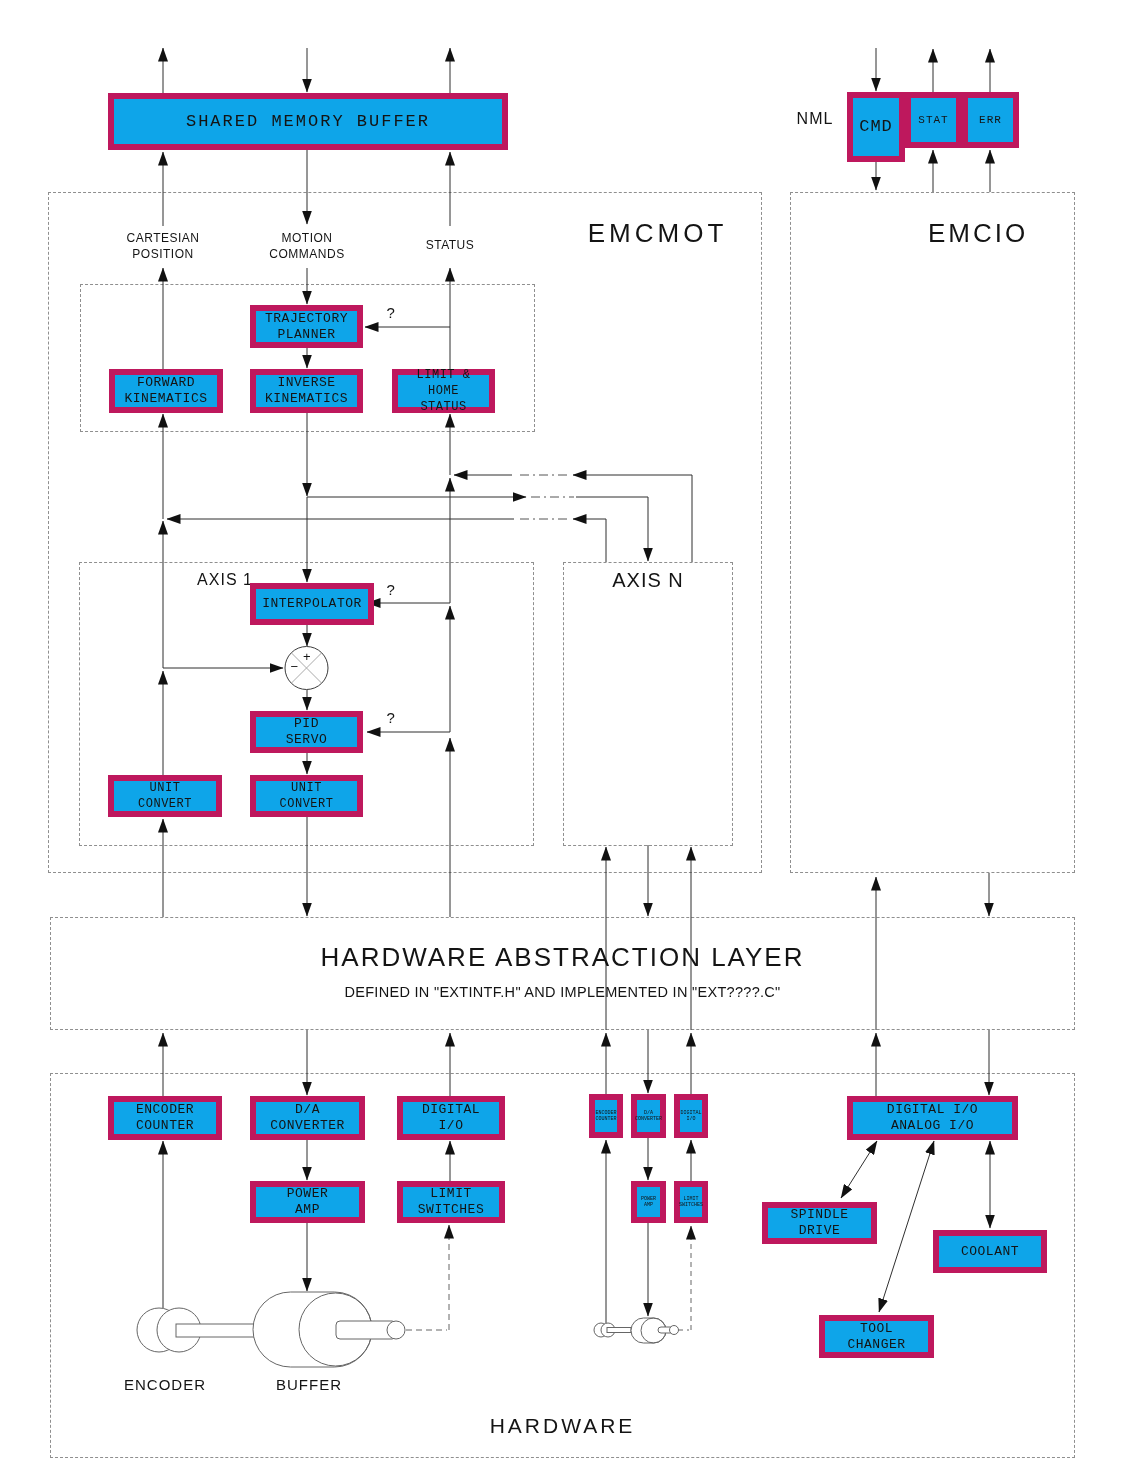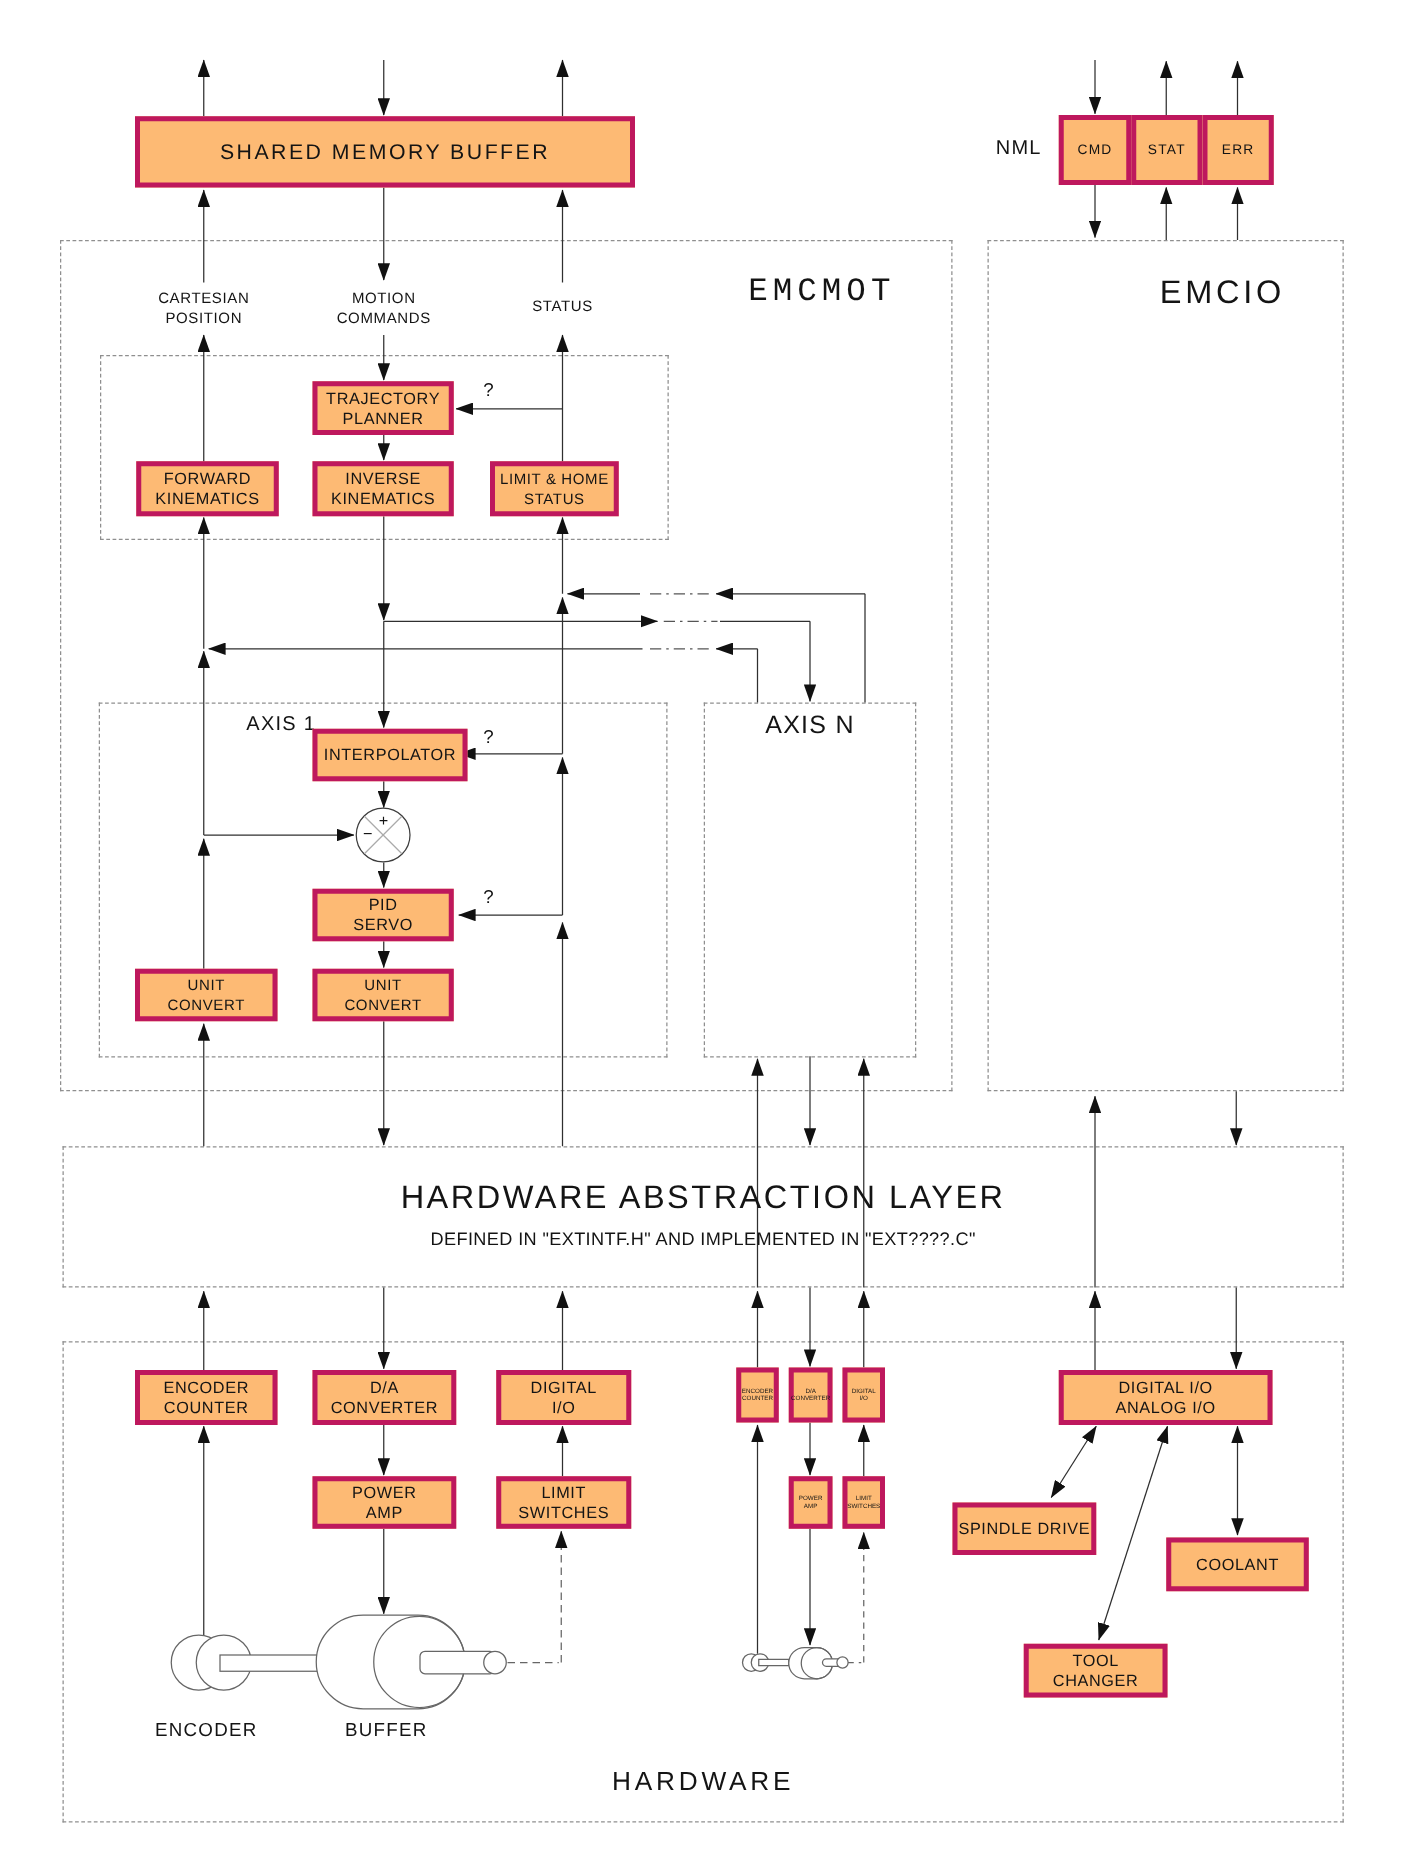--- a/index.html
+++ b/index.html
@@ -3,24 +3,24 @@
 <meta charset="utf-8">
 <style>
   html,body{margin:0;padding:0;background:#fff;}
   #stage{
     position:relative;width:1122px;height:1480px;background:#ffffff;
     font-family:"Liberation Sans","DejaVu Sans",sans-serif;color:#141414;
     overflow:hidden;
   }
   #lines{position:absolute;left:0;top:0;z-index:1;}
   .box{
-    position:absolute;z-index:2;border:4px solid #be185d;background:#fdba74;
+    position:absolute;z-index:2;border:6px solid #be185d;background:#0ea5e9;
     display:flex;align-items:center;justify-content:center;text-align:center;
     font-size:13px;line-height:16px;white-space:pre-line;letter-spacing:.5px;
-    box-sizing:border-box;color:#141414;
+    box-sizing:border-box;color:#141414;font-family:Liberation Mono, monospace;
   }
   .dashedbox{position:absolute;z-index:0;border:1px dashed #8f8f8f;box-sizing:border-box;background:transparent;}
   .lbl{position:absolute;z-index:2;text-align:center;white-space:pre-line;color:#141414;letter-spacing:.5px;}
   .title{font-size:26px;letter-spacing:4px;font-weight:400;}
   .mini{font-size:5px;line-height:6px;letter-spacing:0;}
 </style>
 </head>
 <body>
 
 <div id="stage">
@@ -153,25 +153,25 @@
   <div class="dashedbox" style="left:48px;top:192px;width:714px;height:681px;"></div>
   <div class="dashedbox" style="left:790px;top:192px;width:285px;height:681px;"></div>
   <div class="dashedbox" style="left:80px;top:284px;width:455px;height:148px;"></div>
   <div class="dashedbox" style="left:79px;top:562px;width:455px;height:284px;"></div>
   <div class="dashedbox" style="left:563px;top:562px;width:170px;height:284px;"></div>
   <div class="dashedbox" style="left:50px;top:917px;width:1025px;height:113px;"></div>
   <div class="dashedbox" style="left:50px;top:1073px;width:1025px;height:385px;"></div>
 
   <div class="box" style="left:108px;top:93px;width:400px;height:57px;font-size:17px;letter-spacing:2px;">SHARED MEMORY BUFFER</div>
   <div class="lbl" style="left:790px;top:110px;width:50px;font-size:16px;letter-spacing:1px;">NML</div>
-  <div class="box" style="left:847px;top:92px;width:58px;height:56px;font-size:11px;letter-spacing:1px;">CMD</div>
+  <div class="box" style="left:847px;top:92px;width:58px;height:70px;font-size:17px;letter-spacing:1px;">CMD</div>
   <div class="box" style="left:905px;top:92px;width:57px;height:56px;font-size:11px;letter-spacing:1px;">STAT</div>
   <div class="box" style="left:962px;top:92px;width:57px;height:56px;font-size:11px;letter-spacing:1px;">ERR</div>
 
-  <div class="lbl title" style="left:565px;top:218px;width:185px;font-family:Liberation Mono, monospace;">EMCMOT</div>
+  <div class="lbl title" style="left:565px;top:218px;width:185px;">EMCMOT</div>
   <div class="lbl title" style="left:898px;top:218px;width:160px;letter-spacing:3px;">EMCIO</div>
 
   <div class="lbl" style="left:110px;top:230px;width:106px;font-size:12px;line-height:16px;">CARTESIAN
 POSITION</div>
   <div class="lbl" style="left:254px;top:230px;width:106px;font-size:12px;line-height:16px;">MOTION
 COMMANDS</div>
   <div class="lbl" style="left:400px;top:238px;width:100px;font-size:12px;">STATUS</div>
 
   <div class="box" style="left:250px;top:305px;width:113px;height:43px;">TRAJECTORY
 PLANNER</div>

